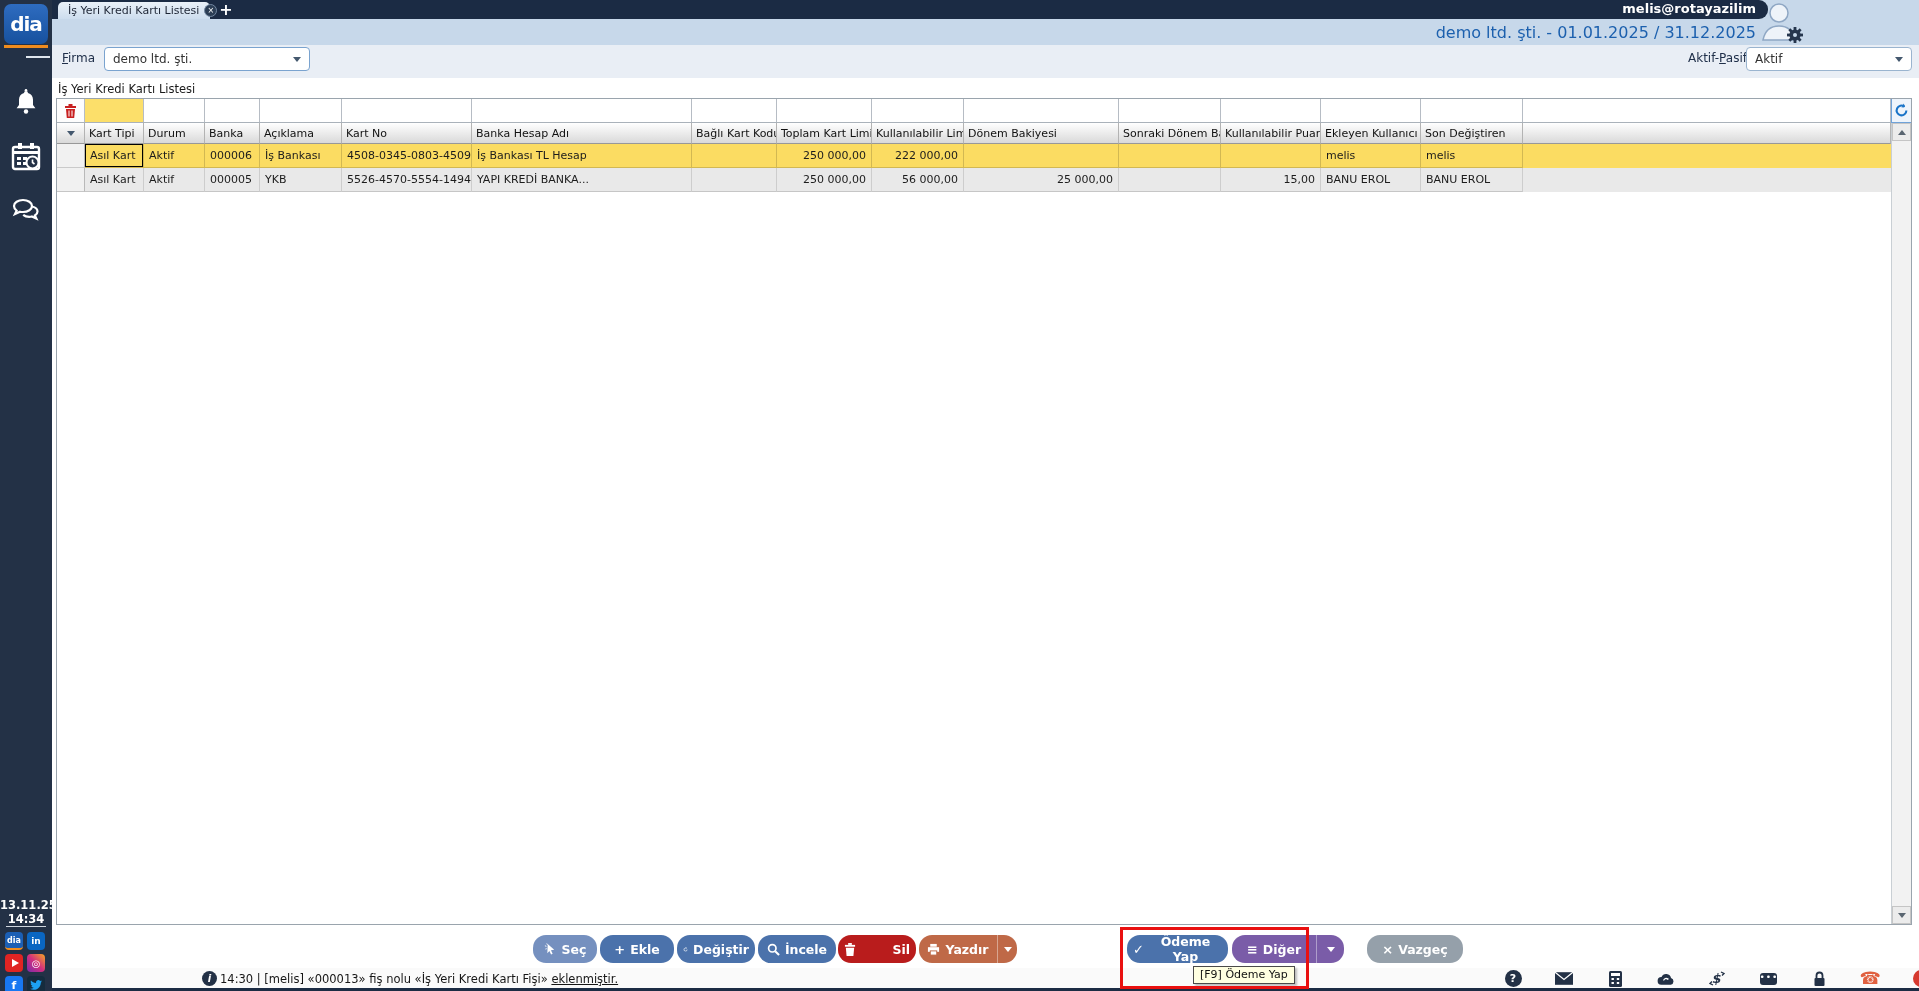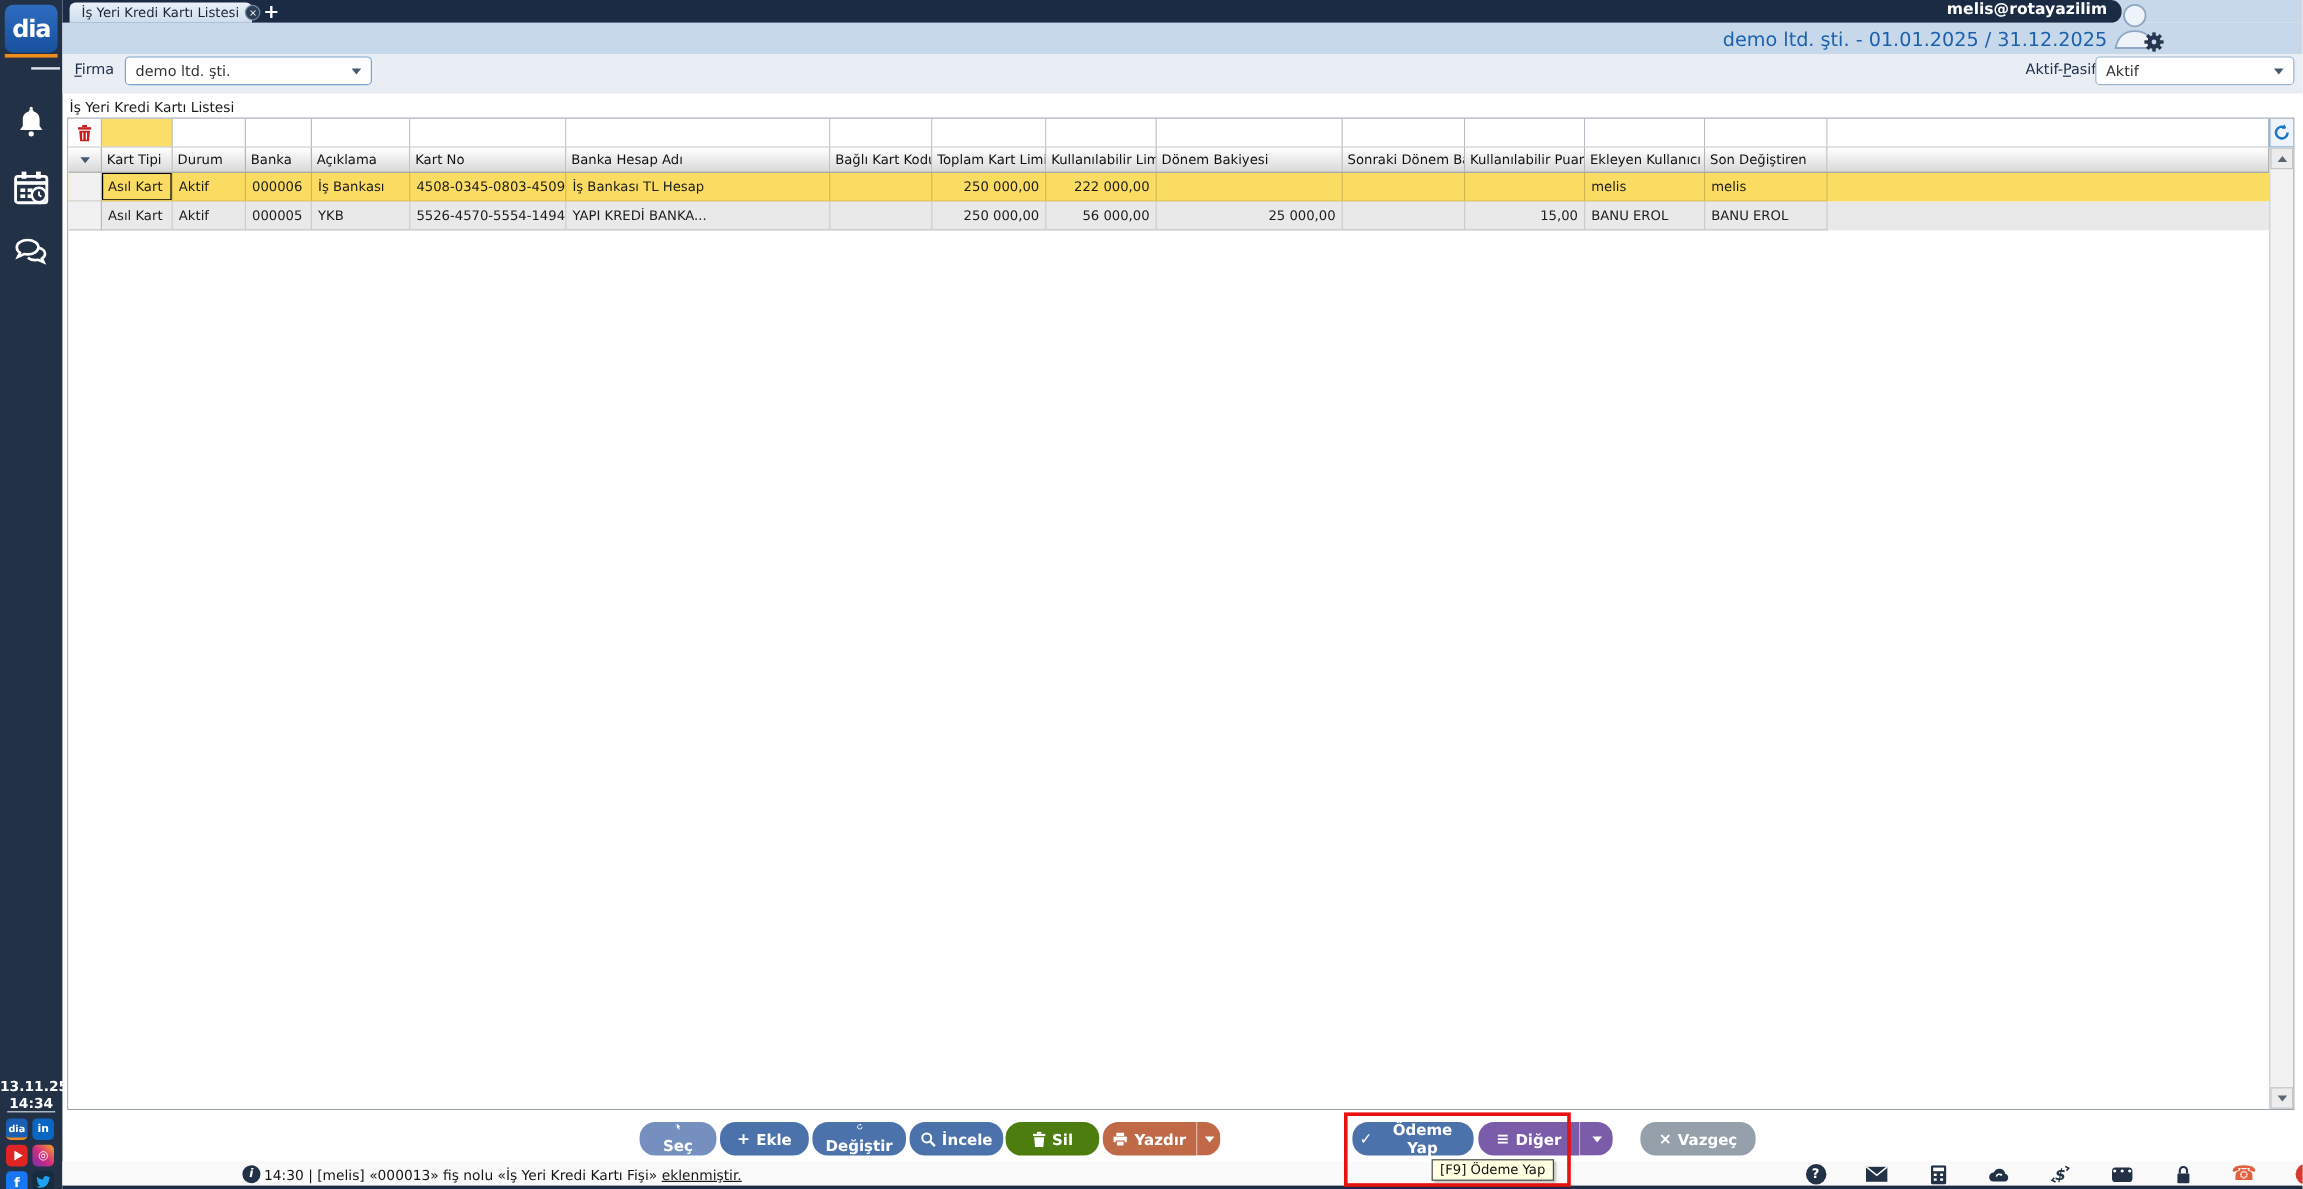--- a/index.html
+++ b/index.html
@@ -79,21 +79,21 @@
   .sbtn{position:absolute;left:0;width:19px;height:18px;background:#ececec;border:1px solid #c5c5c5;
         display:flex;align-items:center;justify-content:center;cursor:pointer;}
   .tri-up{width:0;height:0;border-left:4px solid transparent;border-right:4px solid transparent;border-bottom:5px solid #5a6671;}
   .tri-dn{width:0;height:0;border-left:4px solid transparent;border-right:4px solid transparent;border-top:5px solid #5a6671;}
   .refresh{position:absolute;right:0;top:0;width:20px;height:24px;background:#eef4fb;border-left:1px solid #6fa2d8;
            border-bottom:1px solid #6fa2d8;display:flex;align-items:center;justify-content:center;cursor:pointer;}
 
   
   .btn{position:absolute;top:935px;height:28px;border-radius:13px;color:#fff;font-weight:bold;font-size:12.5px;
        display:flex;align-items:center;justify-content:center;gap:5px;cursor:pointer;border:none;}
-  .b-blue{background:#4b72ab;} .b-lblue{background:#7590bf;flex-direction:column;} .b-red{background:#4d7c0f;}
+  .b-blue{background:#4b72ab;} .b-lblue{background:#7590bf;} .b-red{background:#b91c1c;justify-content:space-between;}
   .b-orange{background:#bf6947;} .b-purple{background:#7a5ca8;} .b-gray{background:#95a0aa;}
   .split-main{border-radius:13px 0 0 13px;}
   .split-arrow{border-radius:0 13px 13px 0;border-left:1px solid rgba(255,255,255,.4) !important;}
   .split-arrow .tri{border-top-color:#fff;}
   .bicon{font-size:13px;font-weight:bold;line-height:1;}
 
   .annot{position:absolute;left:1120px;top:927px;width:189px;height:62px;border:3px solid #e91010;z-index:12;pointer-events:none;}
   .tooltip{position:absolute;left:1193px;top:966px;background:#ffffe1;border:1px solid #4a4a4a;font-size:11px;color:#111;
            padding:1px 6px 2px;z-index:11;box-shadow:2px 2px 2px rgba(0,0,0,.25);white-space:nowrap;}
 
@@ -329,21 +329,21 @@
     <svg class="bicon" width="13" height="13" viewBox="0 0 14 14">
         <path d="M4 1l7 6.2-3.5.7 1.8 3.8-1.7.8-1.8-3.8L3.6 11z" fill="#fff"></path>
         <path d="M1 3l1.6.6M1.5 6.5l1.4-.4M3 .5l.7 1.4" stroke="#fff" stroke-width="1"></path>
       </svg>
     <span>Seç</span>
   </button>
   <button class="btn b-blue" style="left:600px;width:74px;">
     <span class="bicon">+</span>
     <span>Ekle</span>
   </button>
-  <button class="btn b-blue" style="left:677px;width:78px;flex-direction:column;">
+  <button class="btn b-blue" style="left:677px;width:78px;">
     <svg class="bicon" width="13" height="13" viewBox="0 0 16 16">
         <path d="M13 8a5 5 0 1 1-2-4" fill="none" stroke="#fff" stroke-width="2"></path>
         <path d="M10.4 1l1.3 3.3-3.5.5z" fill="#fff"></path>
       </svg>
     <span>Değiştir</span>
   </button>
   <button class="btn b-blue" style="left:758px;width:78px;">
     <svg class="bicon" width="13" height="13" viewBox="0 0 14 14">
         <circle cx="5.7" cy="5.7" r="4" fill="none" stroke="#fff" stroke-width="1.8"></circle>
         <path d="M8.8 8.8L13 13" stroke="#fff" stroke-width="2.2"></path>

